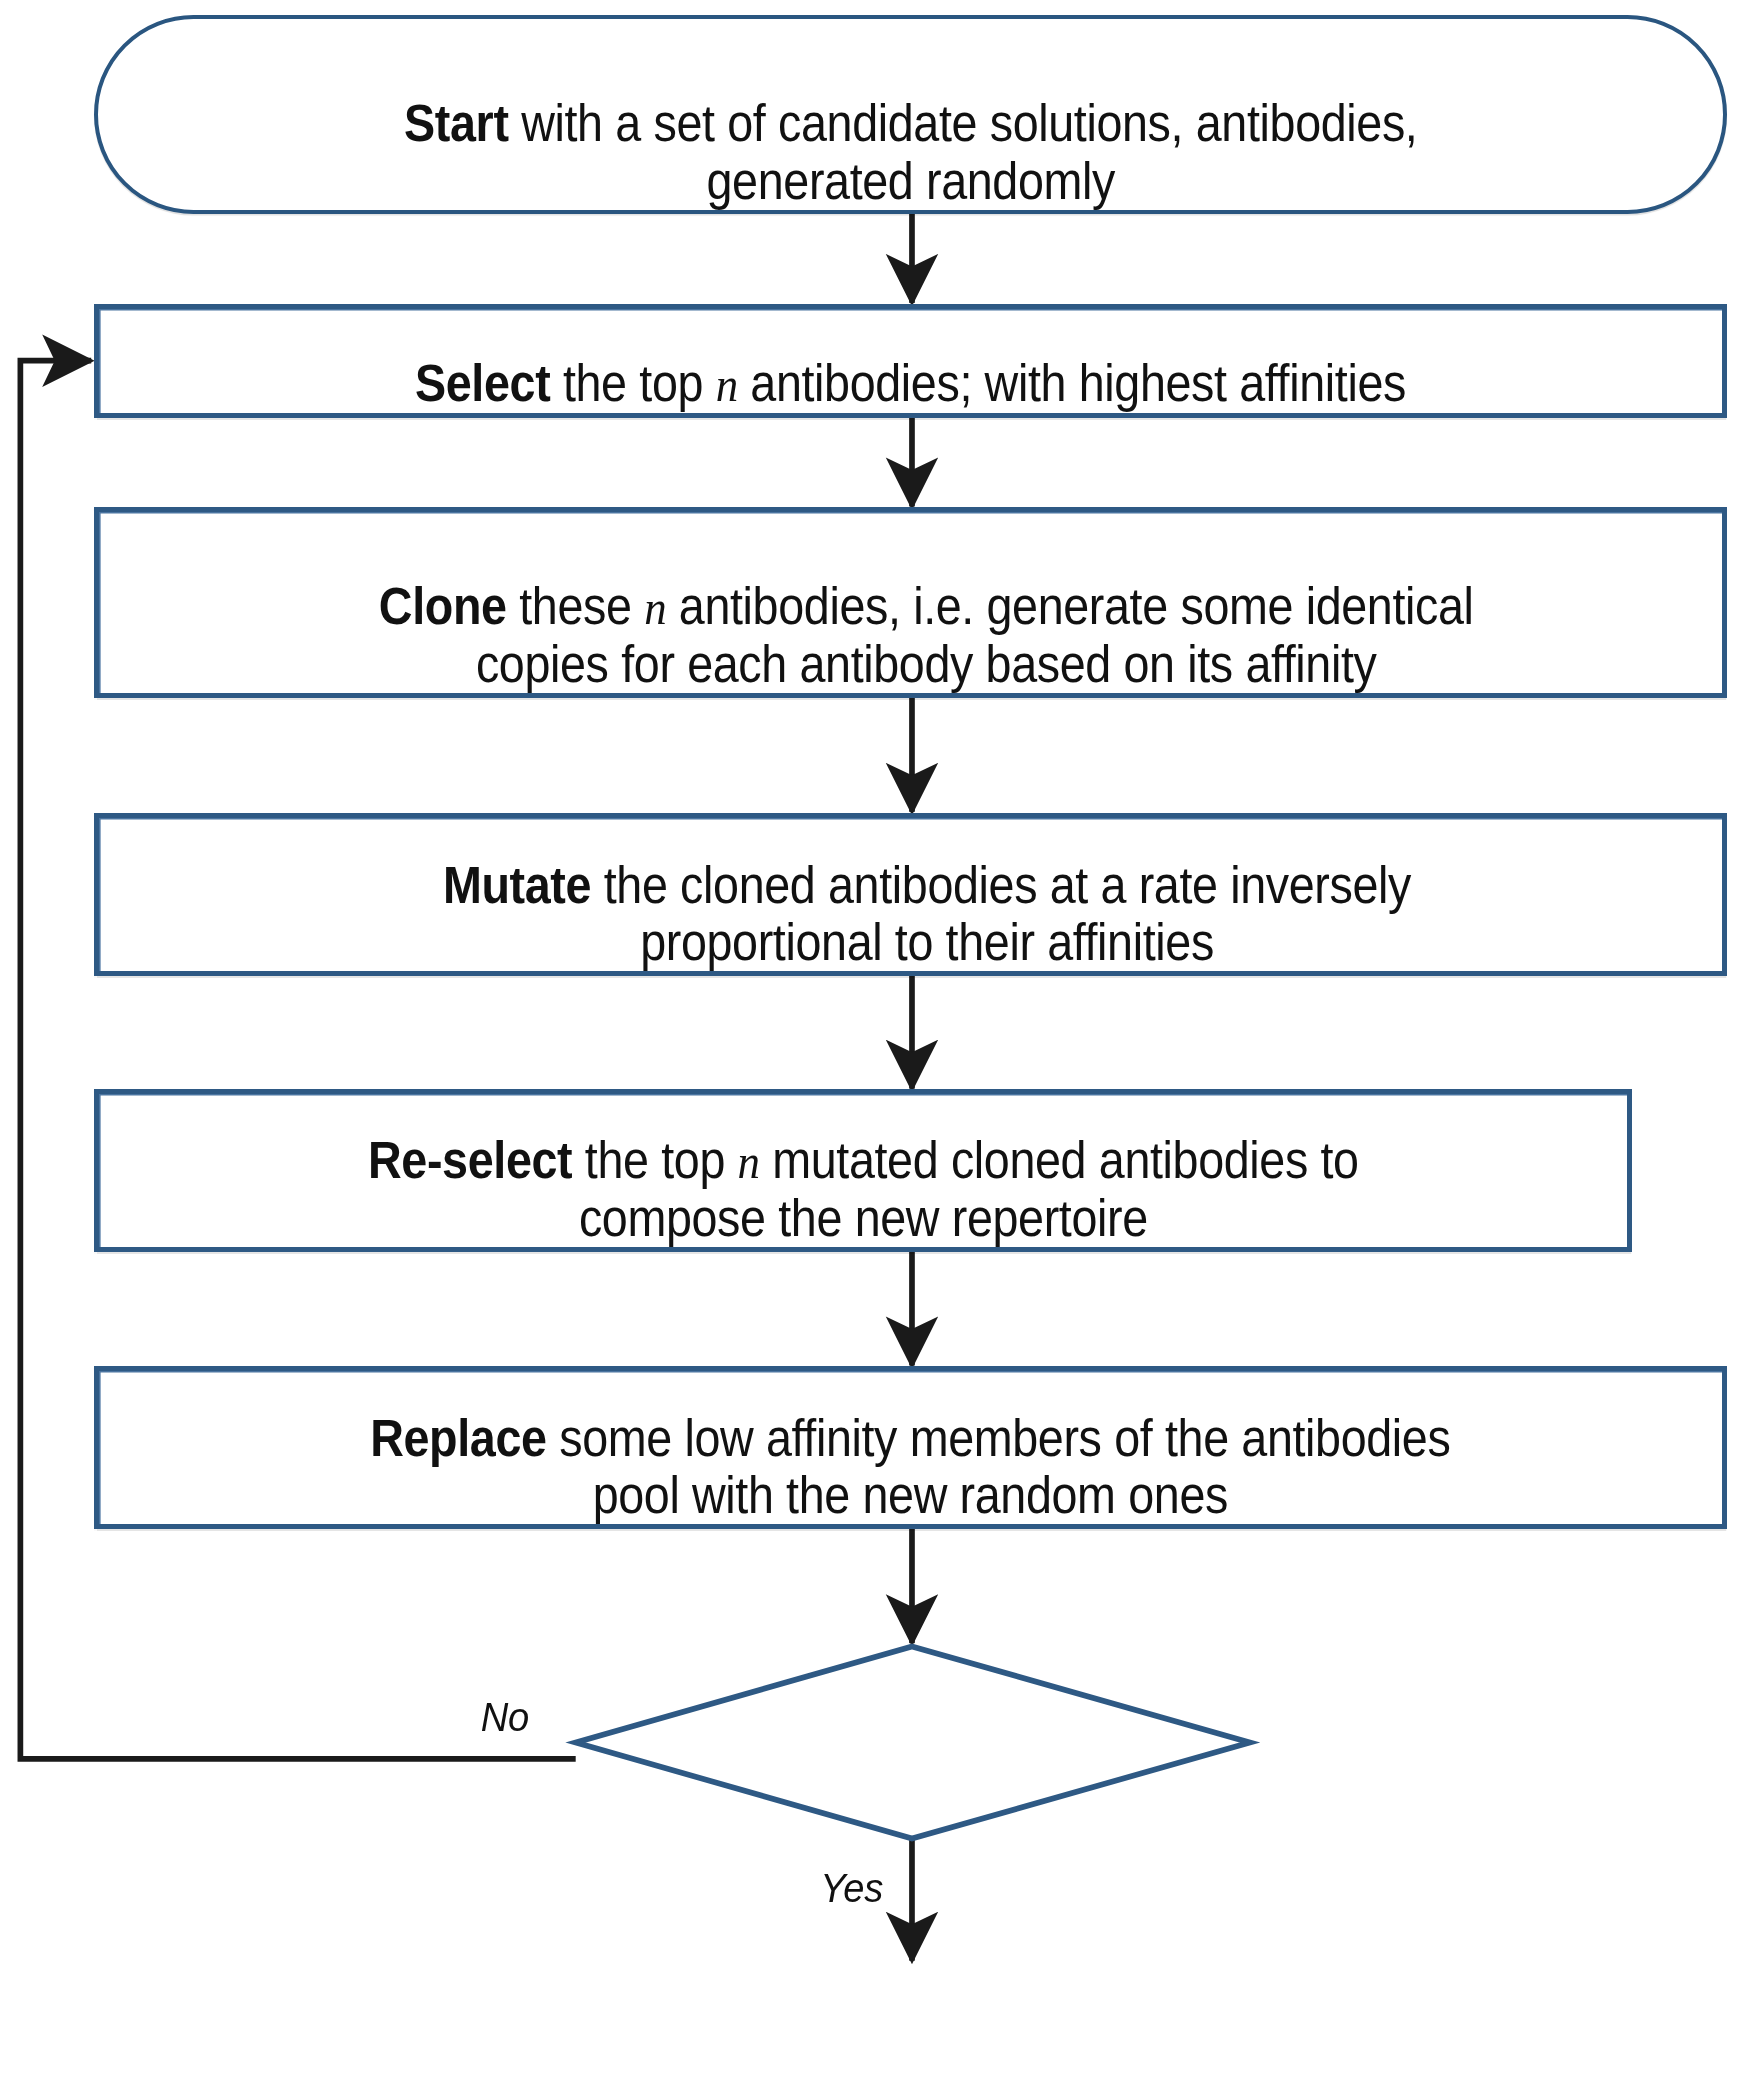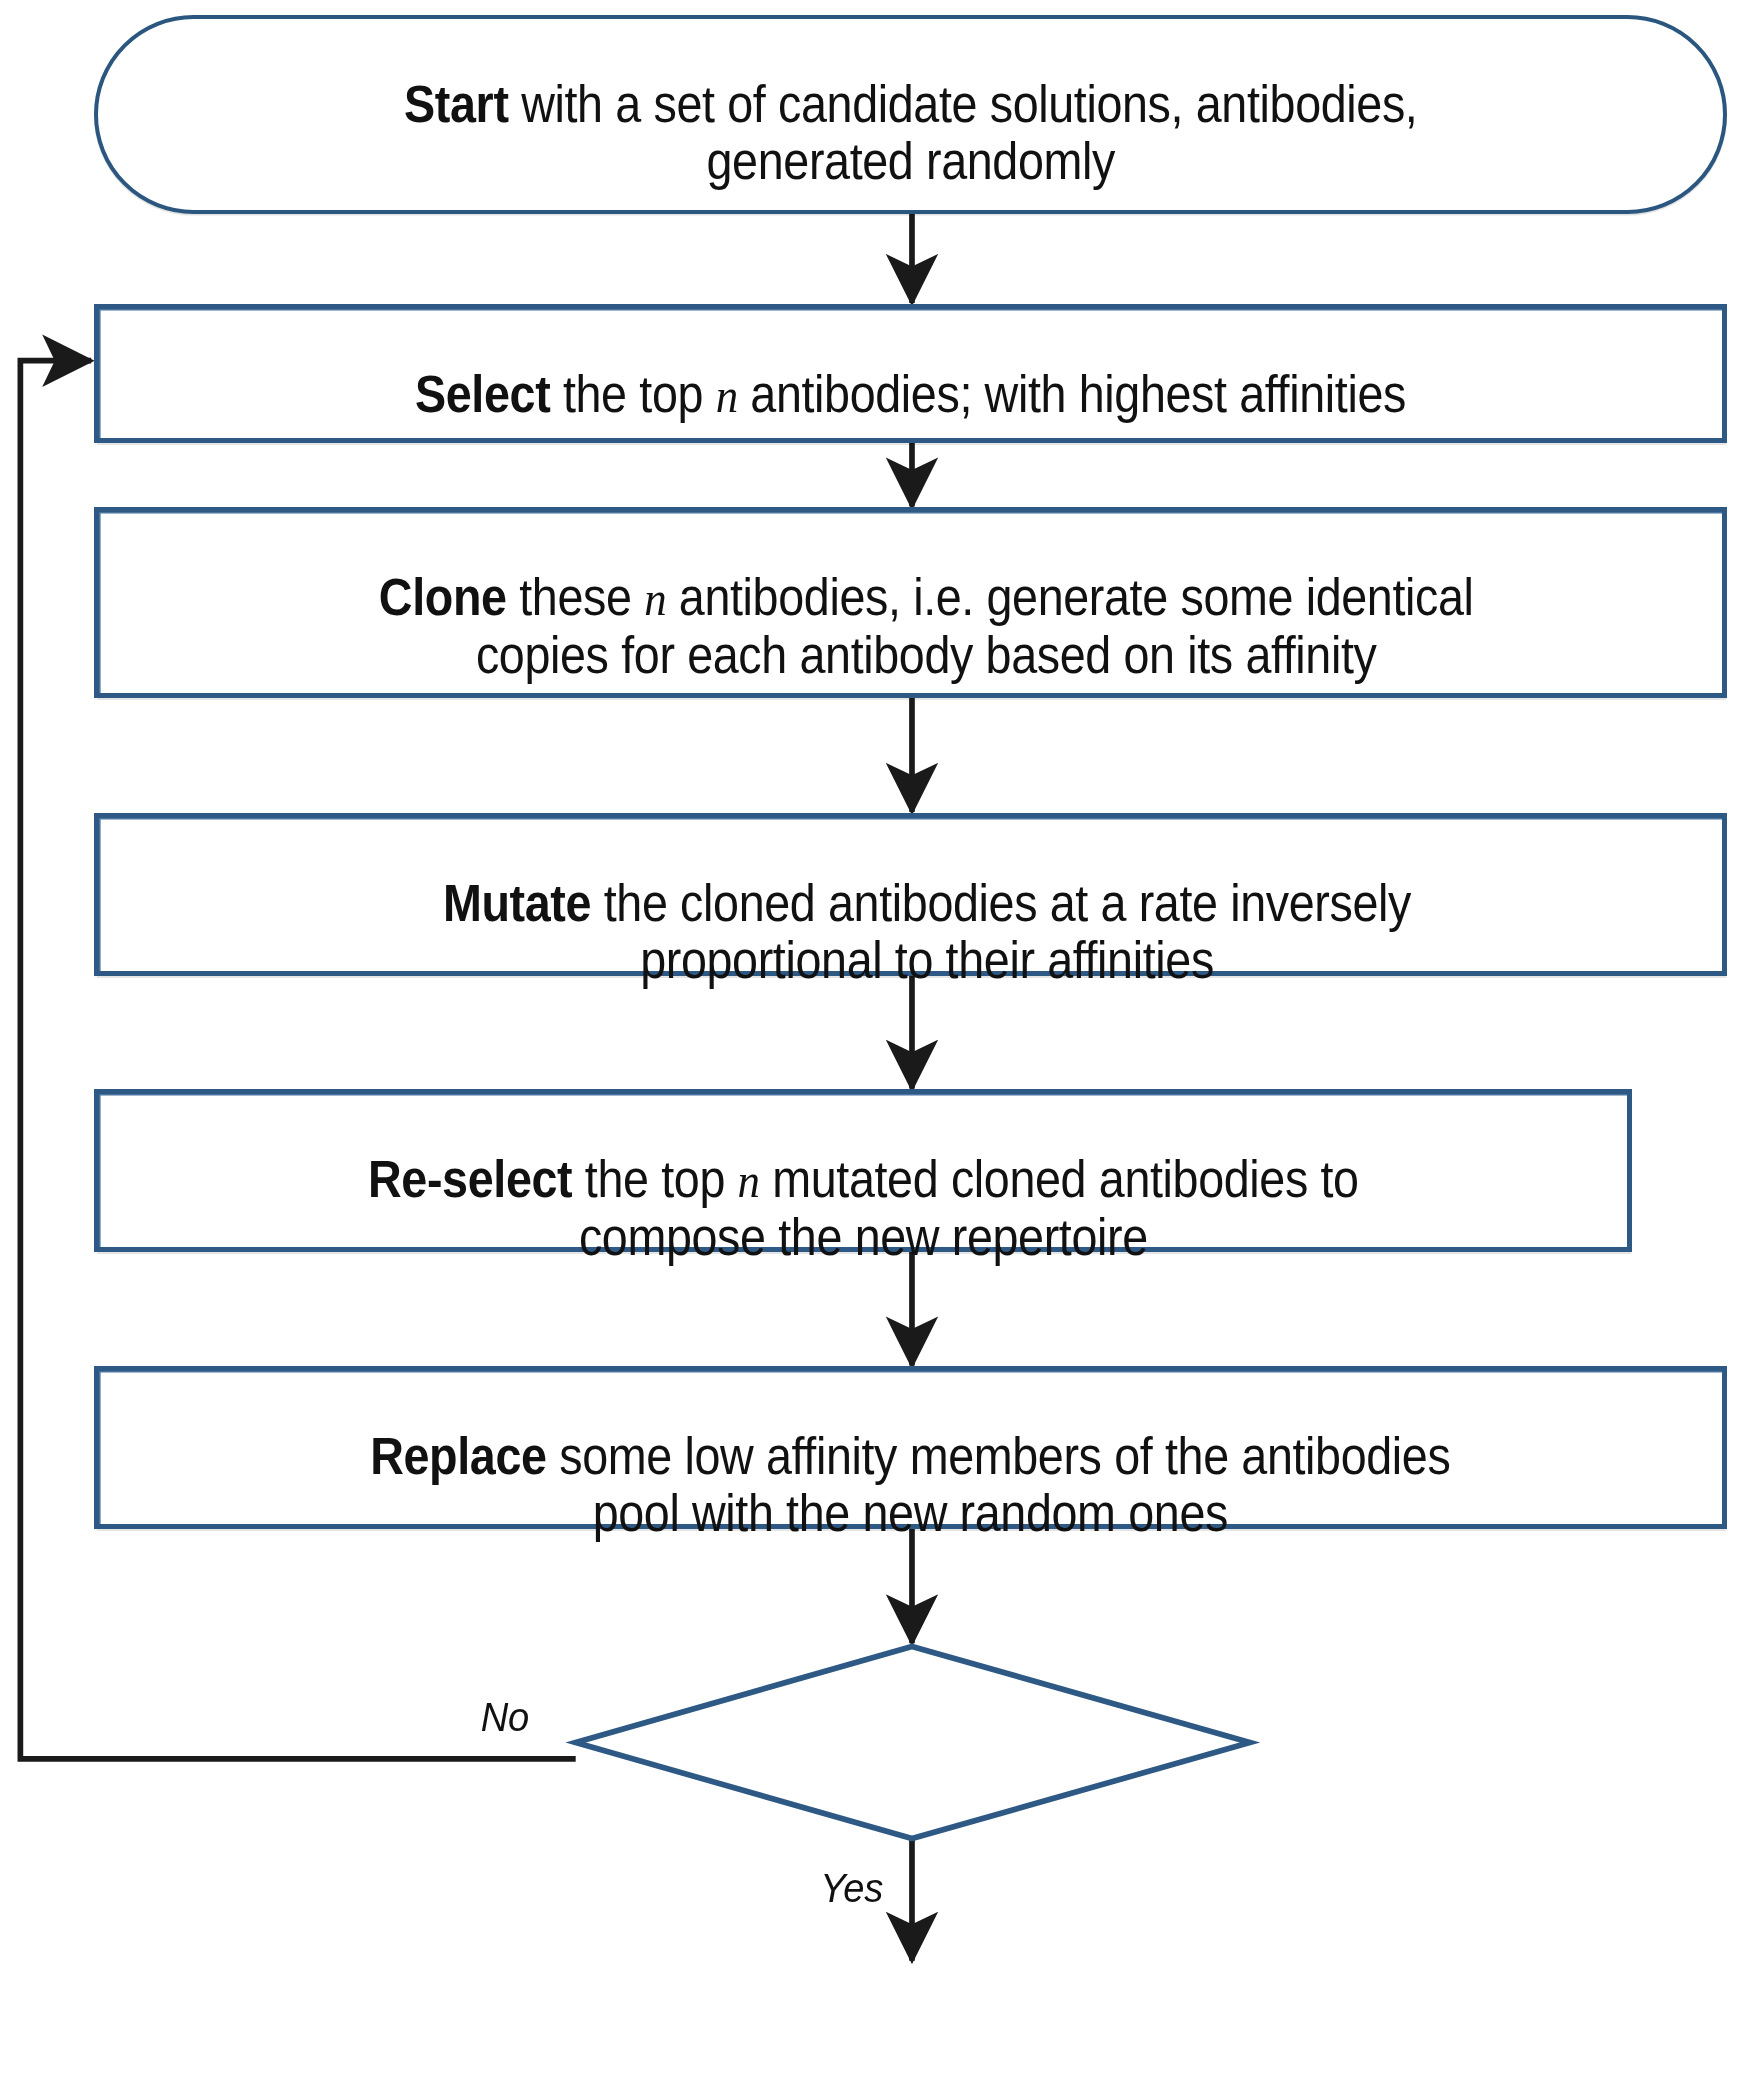--- a/index.html
+++ b/index.html
@@ -3,21 +3,21 @@
 <meta charset="utf-8">
 <style>
   html,body{margin:0;padding:0;background:#ffffff;}
   body{width:1758px;height:2091px;position:relative;overflow:hidden;
        font-family:"Liberation Sans","DejaVu Sans",sans-serif;}
 
   #canvas{position:absolute;left:0;top:0;width:1758px;height:2091px;}
 
   
   .node{position:absolute;box-sizing:border-box;background:#ffffff;
-        display:flex;align-items:flex-start;justify-content:center;text-align:center;}
+        display:flex;align-items:flex-end;justify-content:center;text-align:center;}
 
   .process{border:5.7px solid #2E5984;
            box-shadow:inset 1.6px 1.6px 0 0 #4a74a0, 0 1.6px 0.8px rgba(0,0,0,.10);}
 
   .terminator{border:4.9px solid #2a5680;border-radius:8141px;
               box-shadow:0 1.6px 0.8px rgba(0,0,0,.12);}
 
   .node .txt{
       font-size:51px;line-height:1.12;color:#111111;
       font-stretch:condensed;
@@ -79,21 +79,21 @@
     <polygon points="1120,2022 1535,2140 1120,2258 707,2140" fill="#ffffff" stroke="#2E5984" stroke-width="7"></polygon>
   </svg>
 
   <div class="node terminator" style="left:94px;top:14.7px;width:1633px;height:199px;">
     <div class="txt">
       <b>Start</b><span> with a set of candidate solutions, antibodies,
 generated randomly</span>
     </div>
   </div>
 
-  <div class="node process" style="left:94px;top:304px;width:1633px;height:139px;">
+  <div class="node process" style="left:94px;top:304px;width:1633px;height:114px;">
     <div class="txt">
       <b>Select</b><span> the top </span><i class="mathv">n</i><span> antibodies; with highest affinities</span>
     </div>
   </div>
 
   <div class="node process" style="left:94px;top:507px;width:1633px;height:191px;padding-left:31px;">
     <div class="txt">
       <b>Clone</b><span> these </span><i class="mathv">n</i><span> antibodies, i.e. generate some identical
 copies for each antibody based on its affinity</span>
     </div>

